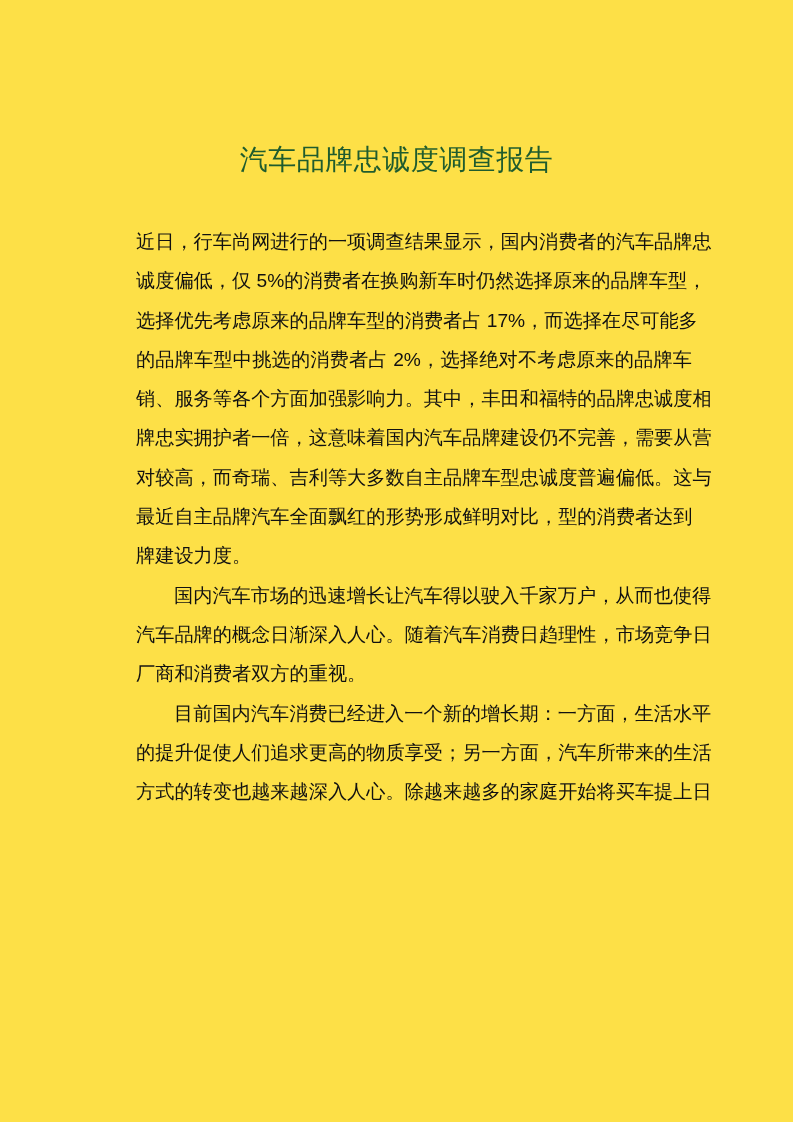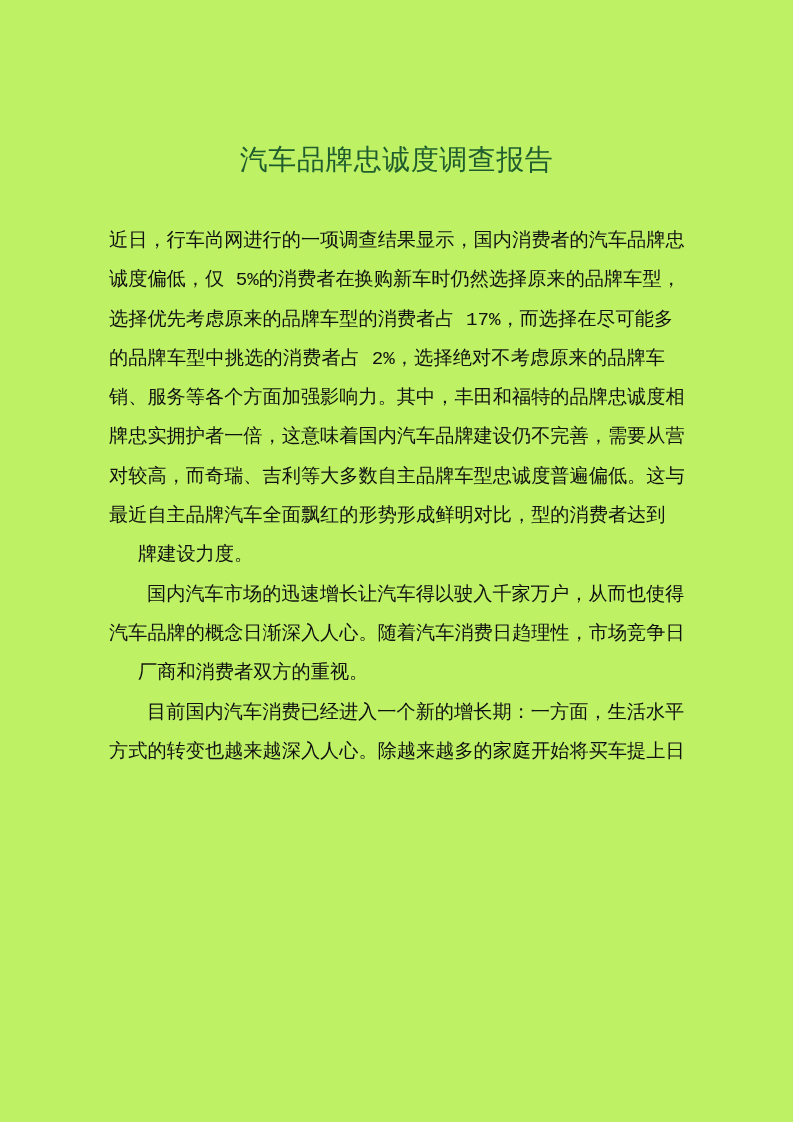--- a/index.html
+++ b/index.html
@@ -1,35 +1,35 @@
 <!DOCTYPE html>
 <html><head>
 <meta charset="utf-8">
 <style>
   html, body { margin: 0; padding: 0; background: #ffffff; }
   body { width: 793px; height: 1122px; position: relative; overflow: hidden; }
-  .page { position: absolute; left: 0; top: 0; width: 793px; height: 1122px; background: #bef264; }
+  .page { position: absolute; left: 0; top: 0; width: 793px; height: 1122px; background: #fde047; }
   .title {
     position: absolute; left: 0; top: 138px; width: 793px;
     text-align: center;
     font-family: "DejaVu Sans", sans-serif;
     font-size: 28px; line-height: 44px;
     color: #1f5c2e;
     letter-spacing: 0.5px;
   }
   .body {
-    position: absolute; left: 109px; top: 222px; width: 556px;
-    font-family: Liberation Mono, monospace;
+    position: absolute; left: 136px; top: 222px; width: 556px;
+    font-family: Liberation Sans, sans-serif;
     font-size: 19.2px; line-height: 39.3px;
     color: #111;
     text-align: justify;
   }
   .para { margin: 0; }
   .line { display: block; white-space: nowrap; text-align: justify; text-align-last: justify; }
-  .line.last { text-align-last: left; margin-left: 29px; }
+  .line.last { text-align-last: left; }
 </style>
 </head>
 <body>
 
 <div class="page">
   <div class="title">汽车品牌忠诚度调查报告</div>
 
   <div class="body">
     <p class="para">
       <span class="line">近日，行车尚网进行的一项调查结果显示，国内消费者的汽车品牌忠</span>
@@ -42,16 +42,17 @@
       <span class="line">最近自主品牌汽车全面飘红的形势形成鲜明对比，型的消费者达到</span>
       <span class="line last">牌建设力度。</span>
     </p>
     <p class="para">
       <span class="line" style="padding-left:38px">国内汽车市场的迅速增长让汽车得以驶入千家万户，从而也使得</span>
       <span class="line">汽车品牌的概念日渐深入人心。随着汽车消费日趋理性，市场竞争日</span>
       <span class="line last">厂商和消费者双方的重视。</span>
     </p>
     <p class="para">
       <span class="line" style="padding-left:38px">目前国内汽车消费已经进入一个新的增长期：一方面，生活水平</span>
+      <span class="line">的提升促使人们追求更高的物质享受；另一方面，汽车所带来的生活</span>
       <span class="line">方式的转变也越来越深入人心。除越来越多的家庭开始将买车提上日</span>
     </p>
   </div>
 </div>
 
 </body></html>

